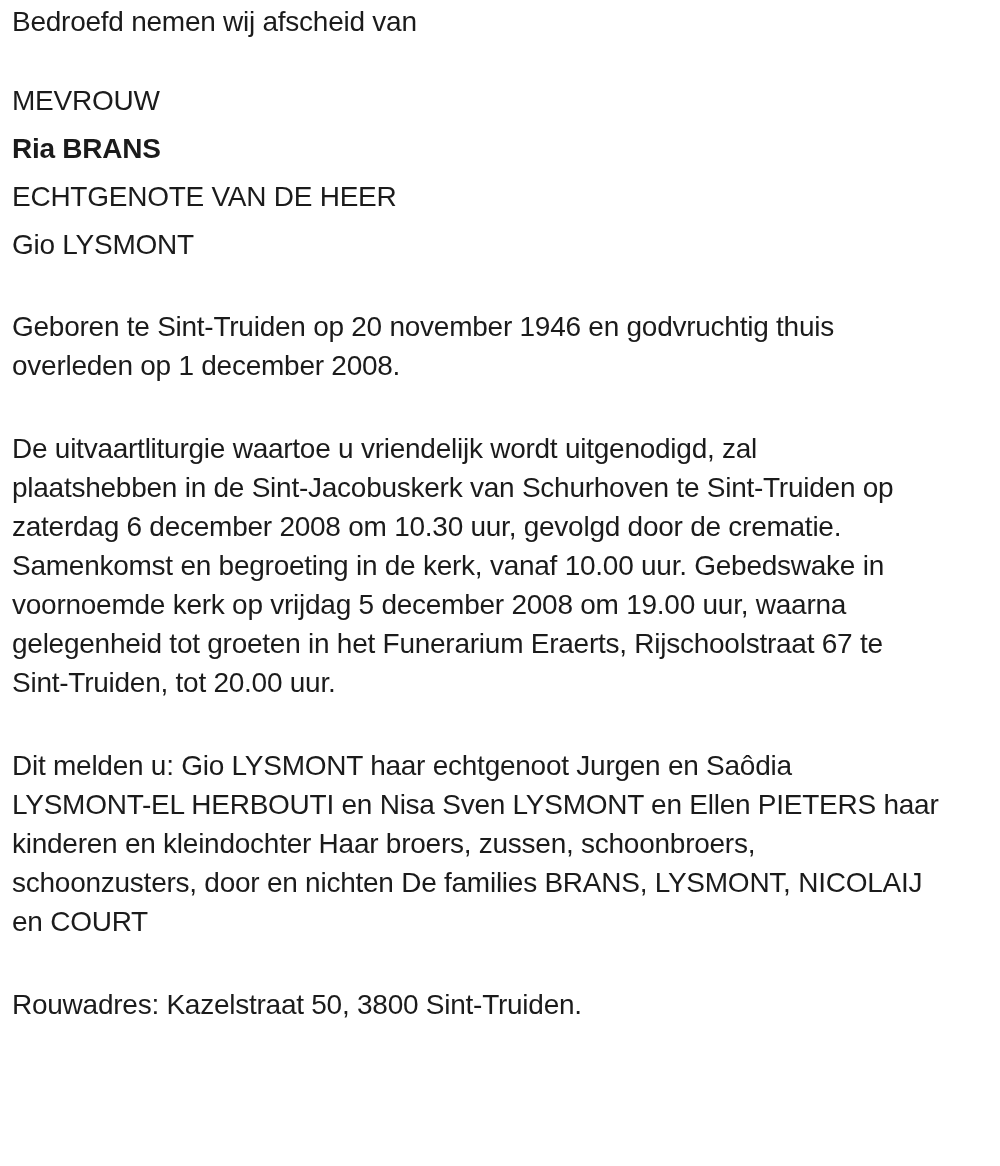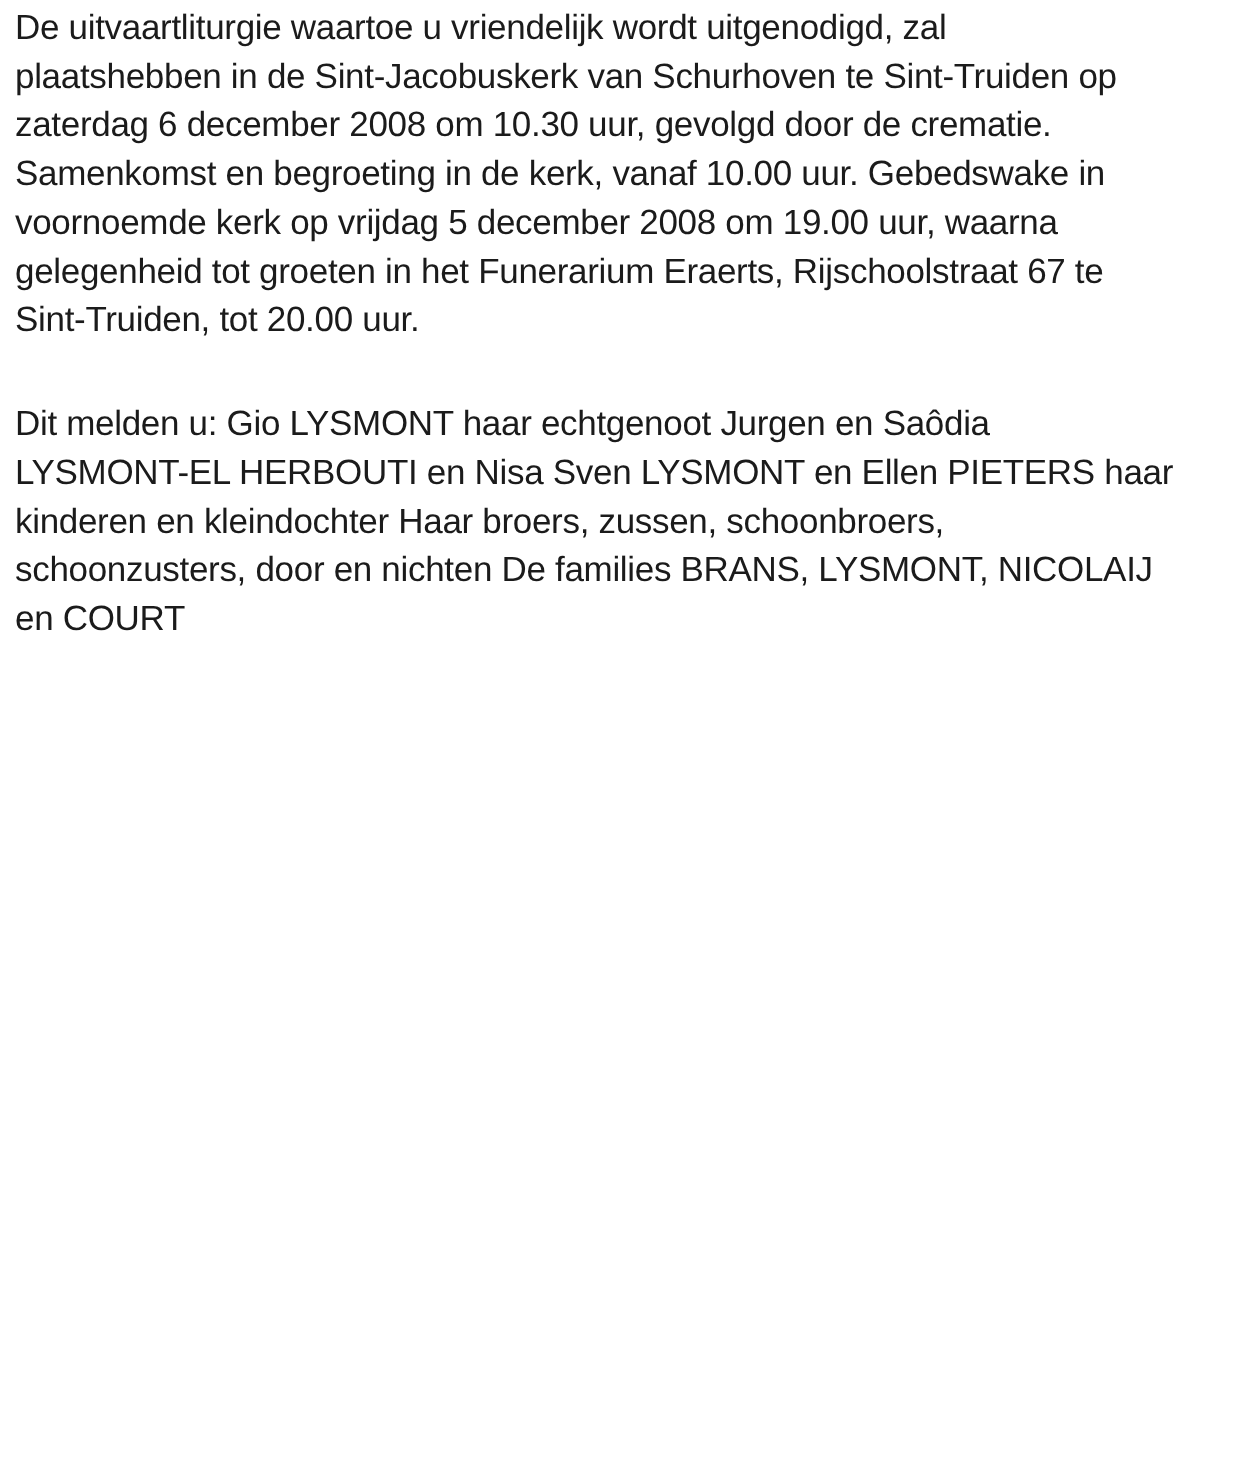--- a/index.html
+++ b/index.html
@@ -43,32 +43,42 @@
   }
   .para:last-child {
     margin-bottom: 0;
   }
 </style>
 </head>
 <body>
 
 <main>
 
+  <p class="intro">Bedroefd nemen wij afscheid van</p>
 
+  <div class="header-block">
+    <p class="title">MEVROUW</p>
+    <p class="name">Ria BRANS</p>
+    <p class="relation">ECHTGENOTE VAN DE HEER</p>
+    <p class="spouse">Gio LYSMONT</p>
+  </div>
 
+  <p class="para">Geboren te Sint-Truiden op 20 november 1946 en godvruchtig thuis
+overleden op 1 december 2008.</p>
 
   <p class="para">De uitvaartliturgie waartoe u vriendelijk wordt uitgenodigd, zal
 plaatshebben in de Sint-Jacobuskerk van Schurhoven te Sint-Truiden op
 zaterdag 6 december 2008 om 10.30 uur, gevolgd door de crematie.
 Samenkomst en begroeting in de kerk, vanaf 10.00 uur. Gebedswake in
 voornoemde kerk op vrijdag 5 december 2008 om 19.00 uur, waarna
 gelegenheid tot groeten in het Funerarium Eraerts, Rijschoolstraat 67 te
 Sint-Truiden, tot 20.00 uur.</p>
 
   <p class="para">Dit melden u: Gio LYSMONT haar echtgenoot Jurgen en Saôdia
 LYSMONT-EL HERBOUTI en Nisa Sven LYSMONT en Ellen PIETERS haar
 kinderen en kleindochter Haar broers, zussen, schoonbroers,
 schoonzusters, door en nichten De families BRANS, LYSMONT, NICOLAIJ
 en COURT</p>
 
+  <p class="para">Rouwadres: Kazelstraat 50, 3800 Sint-Truiden.</p>
 
 
 </main>
 
 </body></html>

